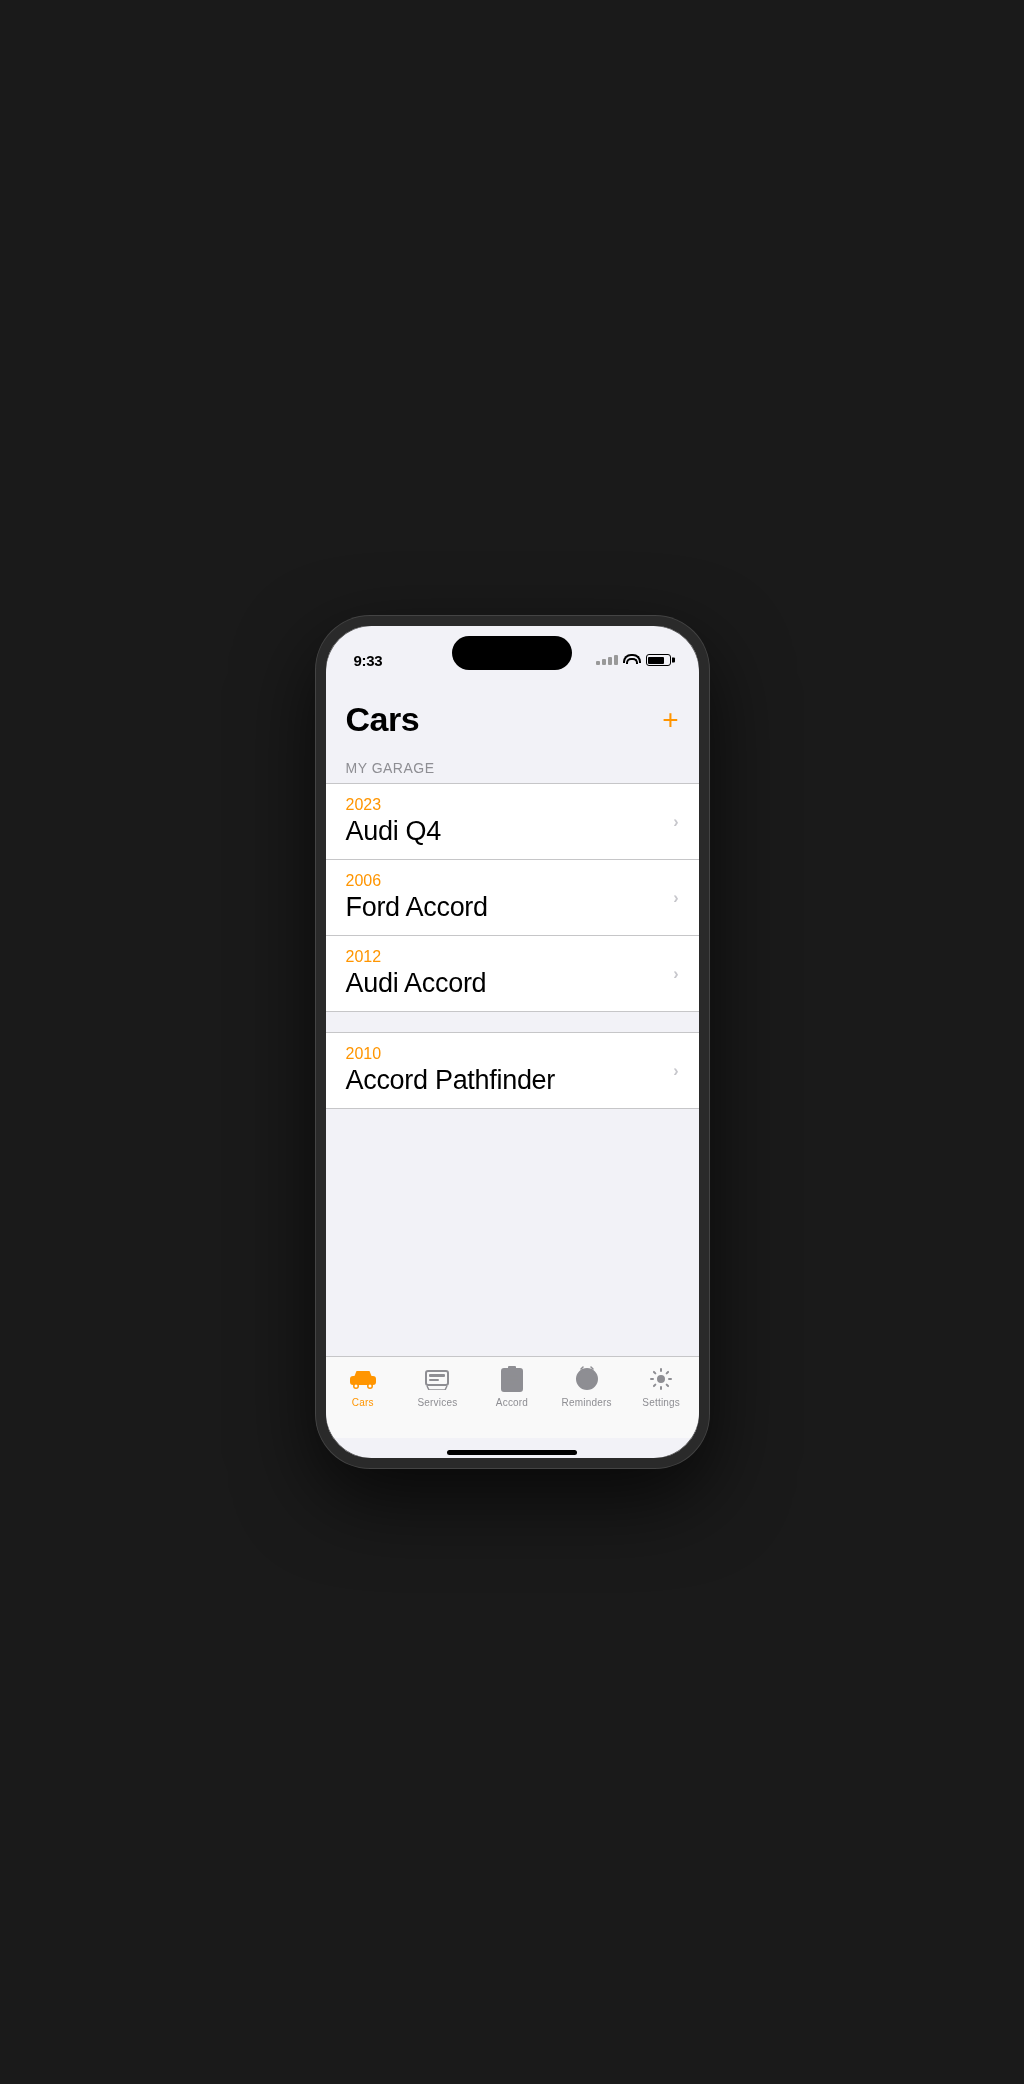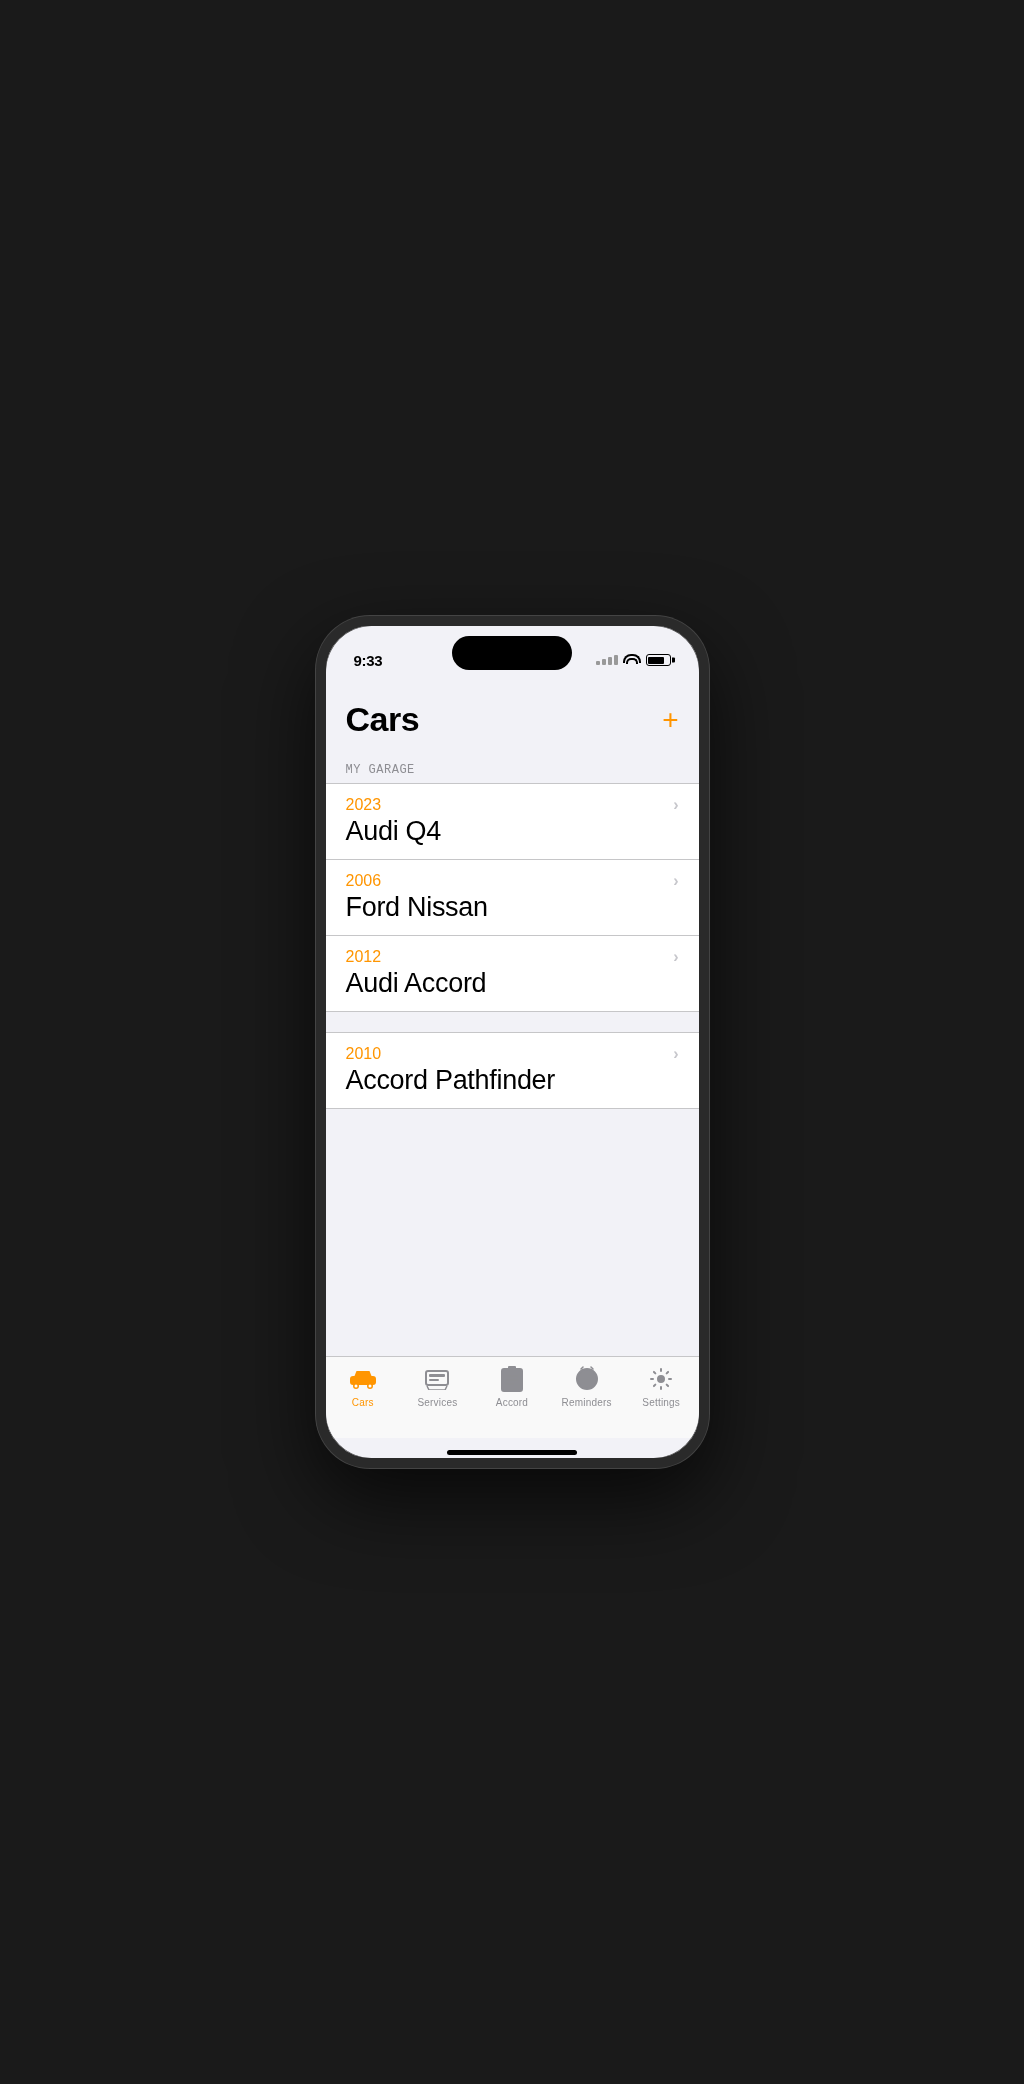--- a/index.html
+++ b/index.html
@@ -197,38 +197,37 @@
       margin-top: 6px;
       font-weight: 300;
     }
 
     .section-header {
       padding: 8px 20px 6px;
       background: #f2f2f7;
     }
 
     .section-header-text {
-      font-size: 12px;
+      font-size: 14px;
       font-weight: 500;
       color: #8e8e93;
       letter-spacing: 0.5px;
       text-transform: uppercase;
-      font-family: Liberation Mono, monospace;
     }
 
     .list-section {
       background: #fff;
       border-top: 0.5px solid #c6c6c8;
       border-bottom: 0.5px solid #c6c6c8;
       margin-bottom: 0;
     }
 
     .list-item {
       display: flex;
-      align-items: flex-start;
+      align-items: center;
       justify-content: space-between;
       padding: 12px 20px;
       background: #fff;
       border-bottom: 0.5px solid #c6c6c8;
       cursor: pointer;
       min-height: 68px;
     }
 
     .list-item:last-child {
       border-bottom: none;
@@ -376,21 +375,21 @@
             <div class="list-item-content">
               <span class="list-item-year">2023</span>
               <span class="list-item-name">Audi Q4</span>
             </div>
             <span class="chevron">›</span>
           </div>
 
           <div class="list-item">
             <div class="list-item-content">
               <span class="list-item-year">2006</span>
-              <span class="list-item-name">Ford Nissan</span>
+              <span class="list-item-name">Ford Accord</span>
             </div>
             <span class="chevron">›</span>
           </div>
 
           <div class="list-item">
             <div class="list-item-content">
               <span class="list-item-year">2012</span>
               <span class="list-item-name">Audi Accord</span>
             </div>
             <span class="chevron">›</span>

